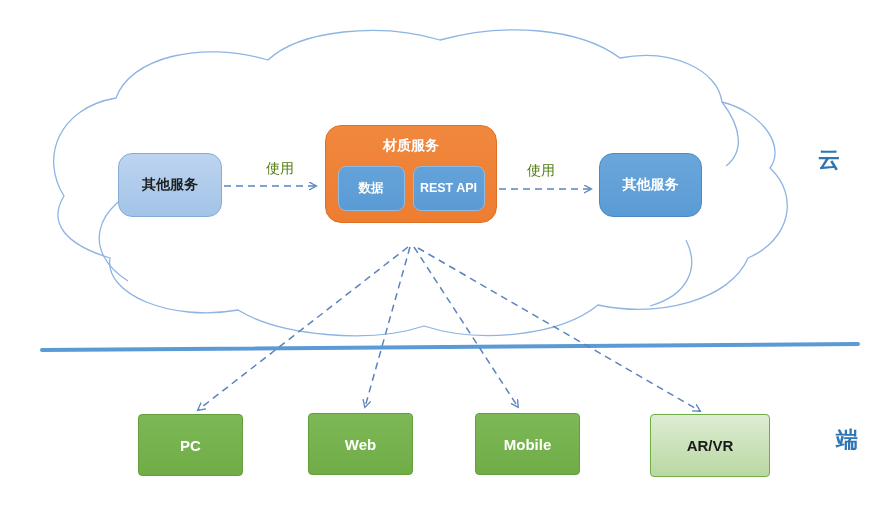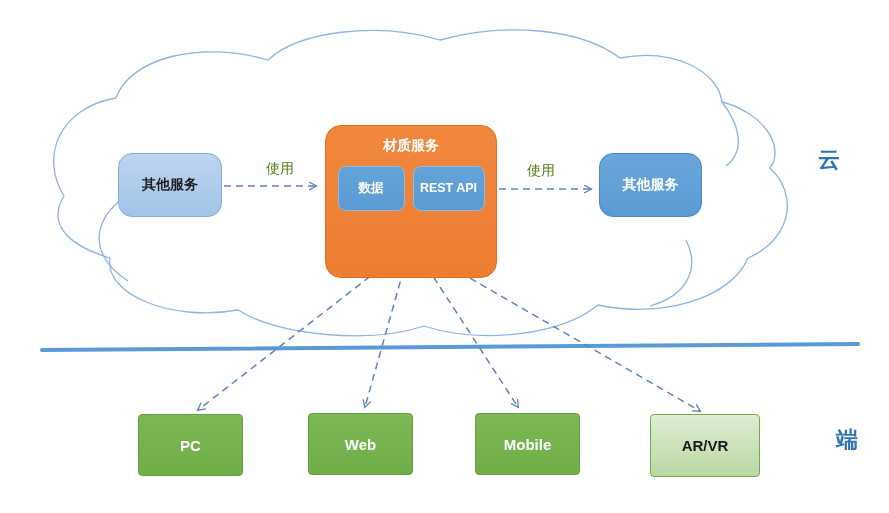--- a/index.html
+++ b/index.html
@@ -20,21 +20,21 @@
     width:104px;height:64px;left:118px;top:153px;border-radius:14px;
     background:linear-gradient(180deg,#bdd4ef 0%,var(--light-blue,#A2C4E8) 100%);
     border:1.5px solid #86abd6;color:#1f1f1f;font-size:14px;
   }
   .svc-right{
     width:103px;height:64px;left:599px;top:153px;border-radius:14px;
     background:linear-gradient(180deg,#6aa6db 0%,var(--blue,#5B9BD5) 100%);
     border:1.5px solid #4a89c4;color:#fff;font-size:14px;
   }
   .material{
-    width:172px;height:153px;left:325px;top:125px;border-radius:16px;
+    width:172px;height:98px;left:325px;top:125px;border-radius:16px;
     background:linear-gradient(180deg,#f0883e 0%,var(--orange,#ED7D31) 100%);
     border:1px solid #e06f22;color:#fff;
     flex-direction:column;justify-content:flex-start;padding-top:11px;gap:11px;
   }
   .material-title{font-size:14px;font-weight:bold;}
   .material-inner{display:flex;gap:8px;justify-content:space-between;align-items:stretch;}
   .subbox{
     display:flex;align-items:center;justify-content:center;border-radius:8px;
     background:linear-gradient(180deg,#64a2d9 0%,var(--blue,#5B9BD5) 100%);
     border:1px solid #8fbce4;color:#fff;font-size:12.5px;font-weight:bold;
@@ -44,21 +44,21 @@
   .subbox.rest{width:72px;}
   .client{
     width:105px;height:62px;border-radius:4px;top:414px;
     background:linear-gradient(180deg,#7cb956 0%,var(--green,#70AD47) 100%);
     border:1px solid #63a03c;color:#fff;font-size:15px;
   }
   .client.c0{left:138px;}
   .client.c1{left:308px;top:413px;}
   .client.c2{left:475px;top:413px;}
   .client.c3{
-    left:650px;width:110px;height:63px;
+    left:650px;width:120px;height:63px;
     background:linear-gradient(180deg,#ddecd3 0%,var(--light-green,#b9d8a2) 100%);
     border:1.5px solid var(--green,#70AD47);color:#1a1a1a;
   }
   .edge-label{
     position:absolute;color:#4d7c0f;font-size:14px;width:56px;text-align:center;
   }
   .zone-label{
     position:absolute;color:var(--zone-label,#2E75B6);font-size:22px;font-weight:bold;
   }
 </style>

